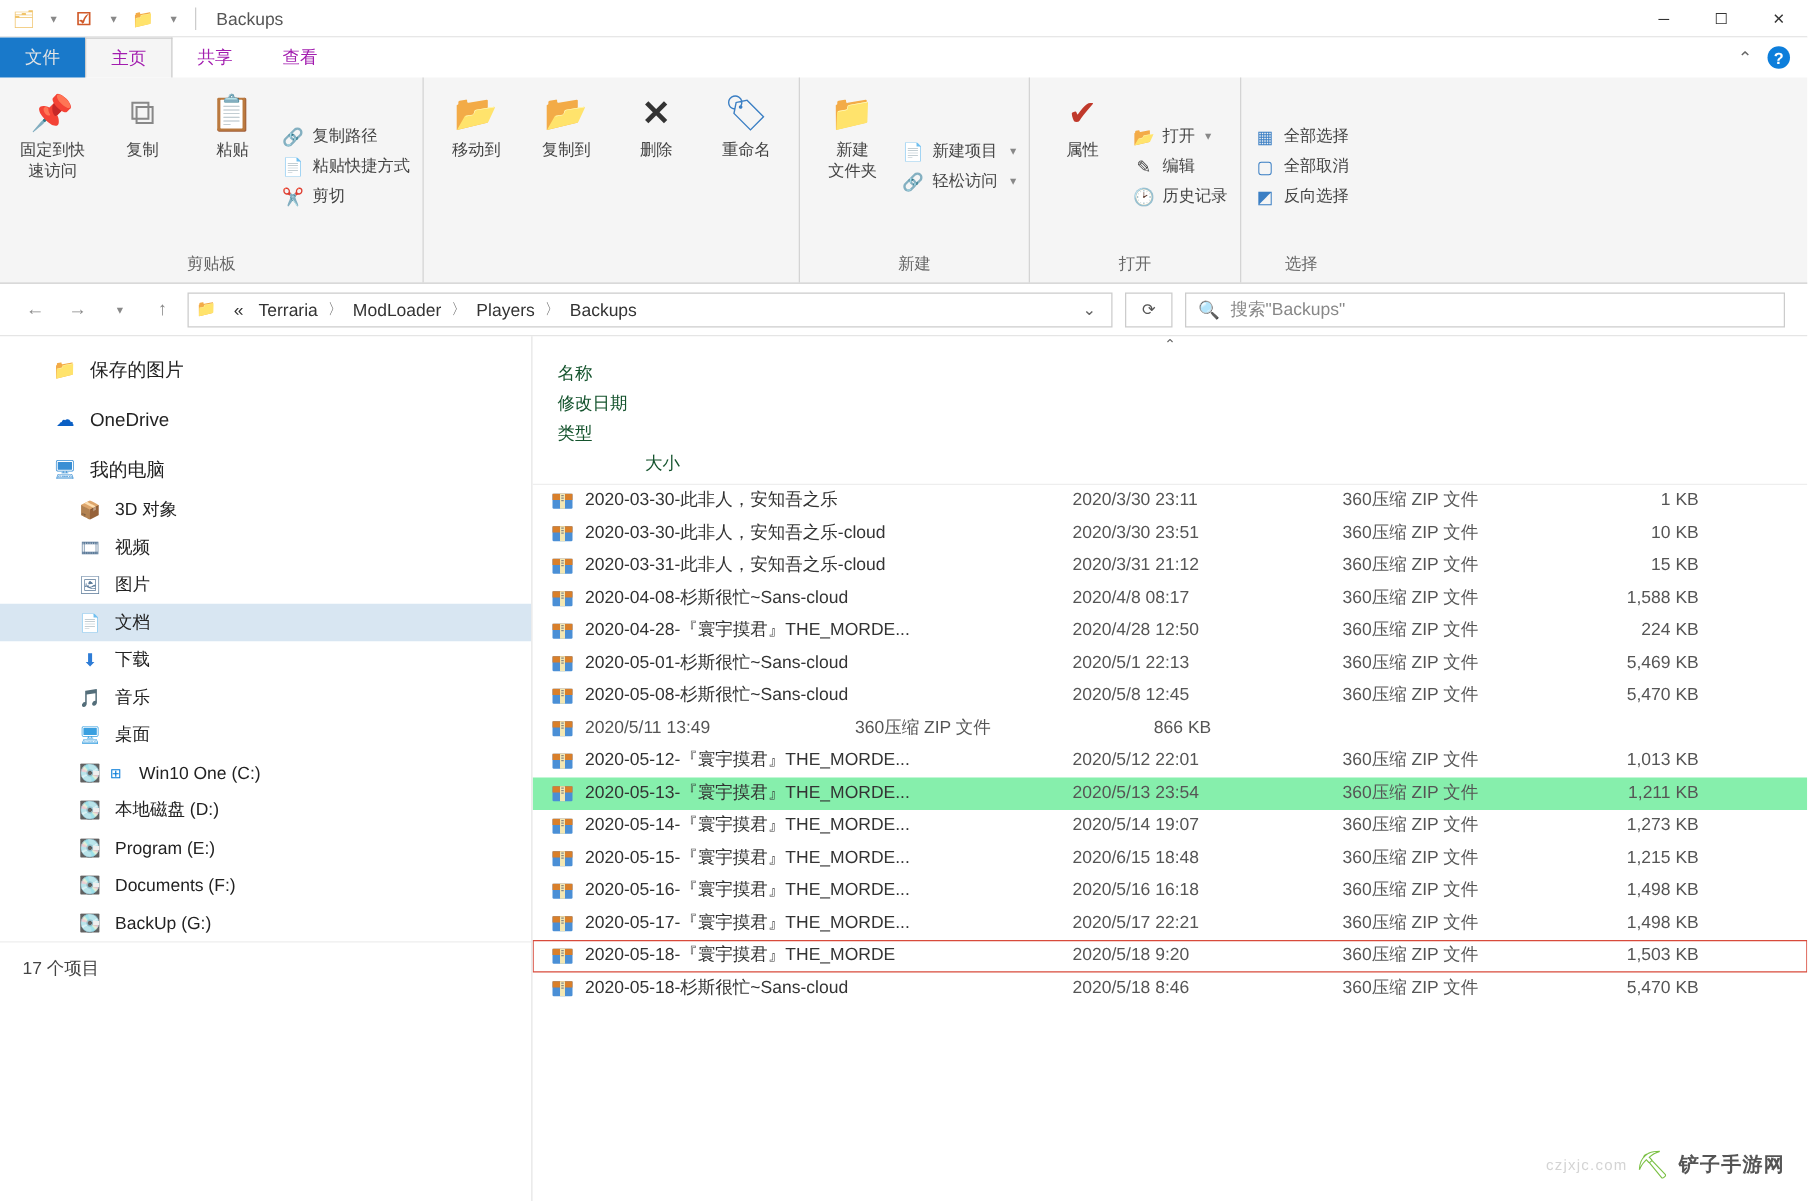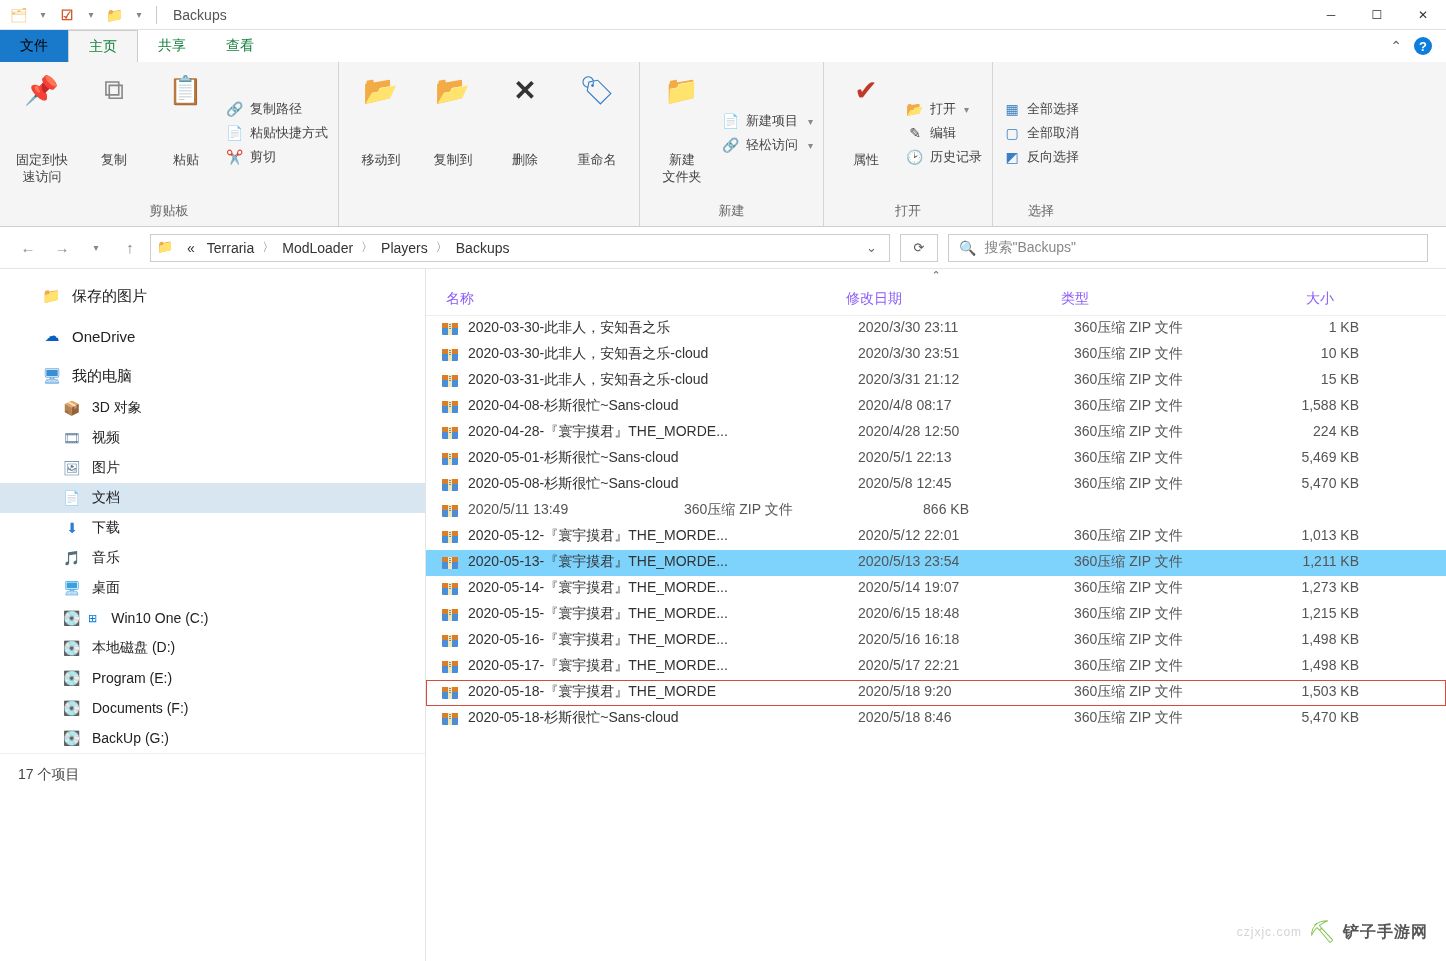--- a/index.html
+++ b/index.html
@@ -9,34 +9,34 @@
 .titlebar { height: 30px; display: flex; align-items: center; padding-left: 8px; border-bottom: 1px solid #e0e0e0; }
 .titlebar .qat { display: flex; gap: 2px; align-items: center; }
 .titlebar .qat-icon { width: 22px; height: 22px; display: flex; align-items: center; justify-content: center; font-size: 14px; }
 .titlebar .divider { width: 1px; height: 18px; background: #ccc; margin: 0 6px; }
 .titlebar .title { color: #555; margin-left: 10px; font-size: 14px; }
 .titlebar .winbtns { margin-left: auto; display: flex; }
 .titlebar .winbtn { width: 46px; height: 30px; display: flex; align-items: center; justify-content: center; color: #333; font-size: 12px; }
 
 
 .tabstrip { height: 32px; display: flex; align-items: stretch; background: #fff; }
-.tab { padding: 0 20px; display: flex; align-items: center; font-size: 14px; color: #15803d; }
-.tab.file { background: #1979ca; color: #000000; }
+.tab { padding: 0 20px; display: flex; align-items: center; font-size: 14px; color: #a21caf; }
+.tab.file { background: #1979ca; color: #e5e5e5; }
 .tab.active { border: 1px solid #ccc; border-bottom: none; background: #f5f5f5; }
 .tabstrip .collapse { margin-left: auto; display: flex; align-items: center; gap: 12px; padding-right: 14px; font-size: 14px; color: #666; }
 .help-icon { width: 18px; height: 18px; border-radius: 50%; background: #0d7edb; color: #fff; display: flex; align-items: center; justify-content: center; font-size: 13px; font-weight: bold; }
 
 
 .ribbon { height: 165px; background: #f5f5f5; border-bottom: 1px solid #d0d0d0; display: flex; }
 .ribbon-group { border-right: 1px solid #d4d4d4; padding: 6px 10px 2px; display: flex; flex-direction: column; }
 .ribbon-group .group-body { flex: 1; display: flex; gap: 8px; }
 .ribbon-group .group-label { text-align: center; font-size: 13px; color: #666; padding: 4px 0; }
 .bigbtn { width: 64px; display: flex; flex-direction: column; align-items: center; justify-content: flex-start; gap: 4px; padding-top: 4px; }
 .bigbtn .icon { width: 36px; height: 36px; display: flex; align-items: center; justify-content: center; font-size: 28px; }
-.bigbtn .label { font-size: 13px; color: #444; text-align: center; line-height: 1.3; margin-top: 40px; }
+.bigbtn .label { font-size: 13px; color: #444; text-align: center; line-height: 1.3; }
 .smallbtns { display: flex; flex-direction: column; gap: 6px; justify-content: center; }
 .smallbtn { display: flex; align-items: center; gap: 6px; font-size: 13px; color: #444; }
 .smallbtn .sicon { width: 18px; height: 18px; display: flex; align-items: center; justify-content: center; font-size: 14px; }
 
 
 .tint-blue { color: #3b7fc4; }
 .tint-orange { color: #e8a33d; }
 .tint-red { color: #c0392b; }
 .tint-folder { color: #f0c36a; }
 .tint-grey { color: #888; }
@@ -59,29 +59,29 @@
 .nav { width: 426px; border-right: 1px solid #e5e5e5; padding: 12px 0; overflow: auto; }
 .nav-item { display: flex; align-items: center; gap: 10px; padding: 5px 12px 5px 42px; font-size: 15px; color: #222; }
 .nav-item.indent { padding-left: 62px; font-size: 14px; }
 .nav-item.selected { background: #d8e6f2; }
 .nav-item .nicon { width: 20px; height: 20px; display: flex; align-items: center; justify-content: center; }
 .nav-item.header { padding-left: 42px; margin-top: 10px; margin-bottom: 2px; }
 .nav-footer { padding: 12px 18px; font-size: 14px; color: #444; border-top: 1px solid #eee; }
 
 .filepane { flex: 1; display: flex; flex-direction: column; overflow: hidden; }
 .collapse-up { height: 14px; text-align: center; color: #666; font-size: 11px; }
-.filehead { display: flex; padding: 4px 14px; border-bottom: 1px solid #eee; color: #8b5cf6; font-size: 14px; }
+.filehead { display: flex; padding: 4px 14px; border-bottom: 1px solid #eee; color: #14532d; font-size: 14px; flex-direction: column; }
 .filehead .col { padding: 3px 6px; }
 .col-name { width: 400px; }
 .col-date { width: 215px; }
 .col-type { width: 175px; }
 .col-size { width: 110px; text-align: right; }
 .filelist { overflow: auto; flex: 1; }
 .row { display: flex; padding: 3px 14px; font-size: 14px; color: #333; }
-.row.hover-sel { background: #7dd3fc; }
+.row.hover-sel { background: #86efac; }
 .row.boxed { outline: 1px solid #d84a3b; outline-offset: -1px; }
 .row .ficon { width: 20px; height: 20px; margin-right: 8px; display: flex; align-items: center; justify-content: center; }
 .row .fcol-name { width: 390px; white-space: nowrap; overflow: hidden; text-overflow: ellipsis; }
 .row .fcol-date { width: 216px; color: #555; }
 .row .fcol-type { width: 175px; color: #555; }
 .row .fcol-size { width: 110px; text-align: right; color: #555; }
 
 
 .zip-svg { width: 18px; height: 18px; }
 

